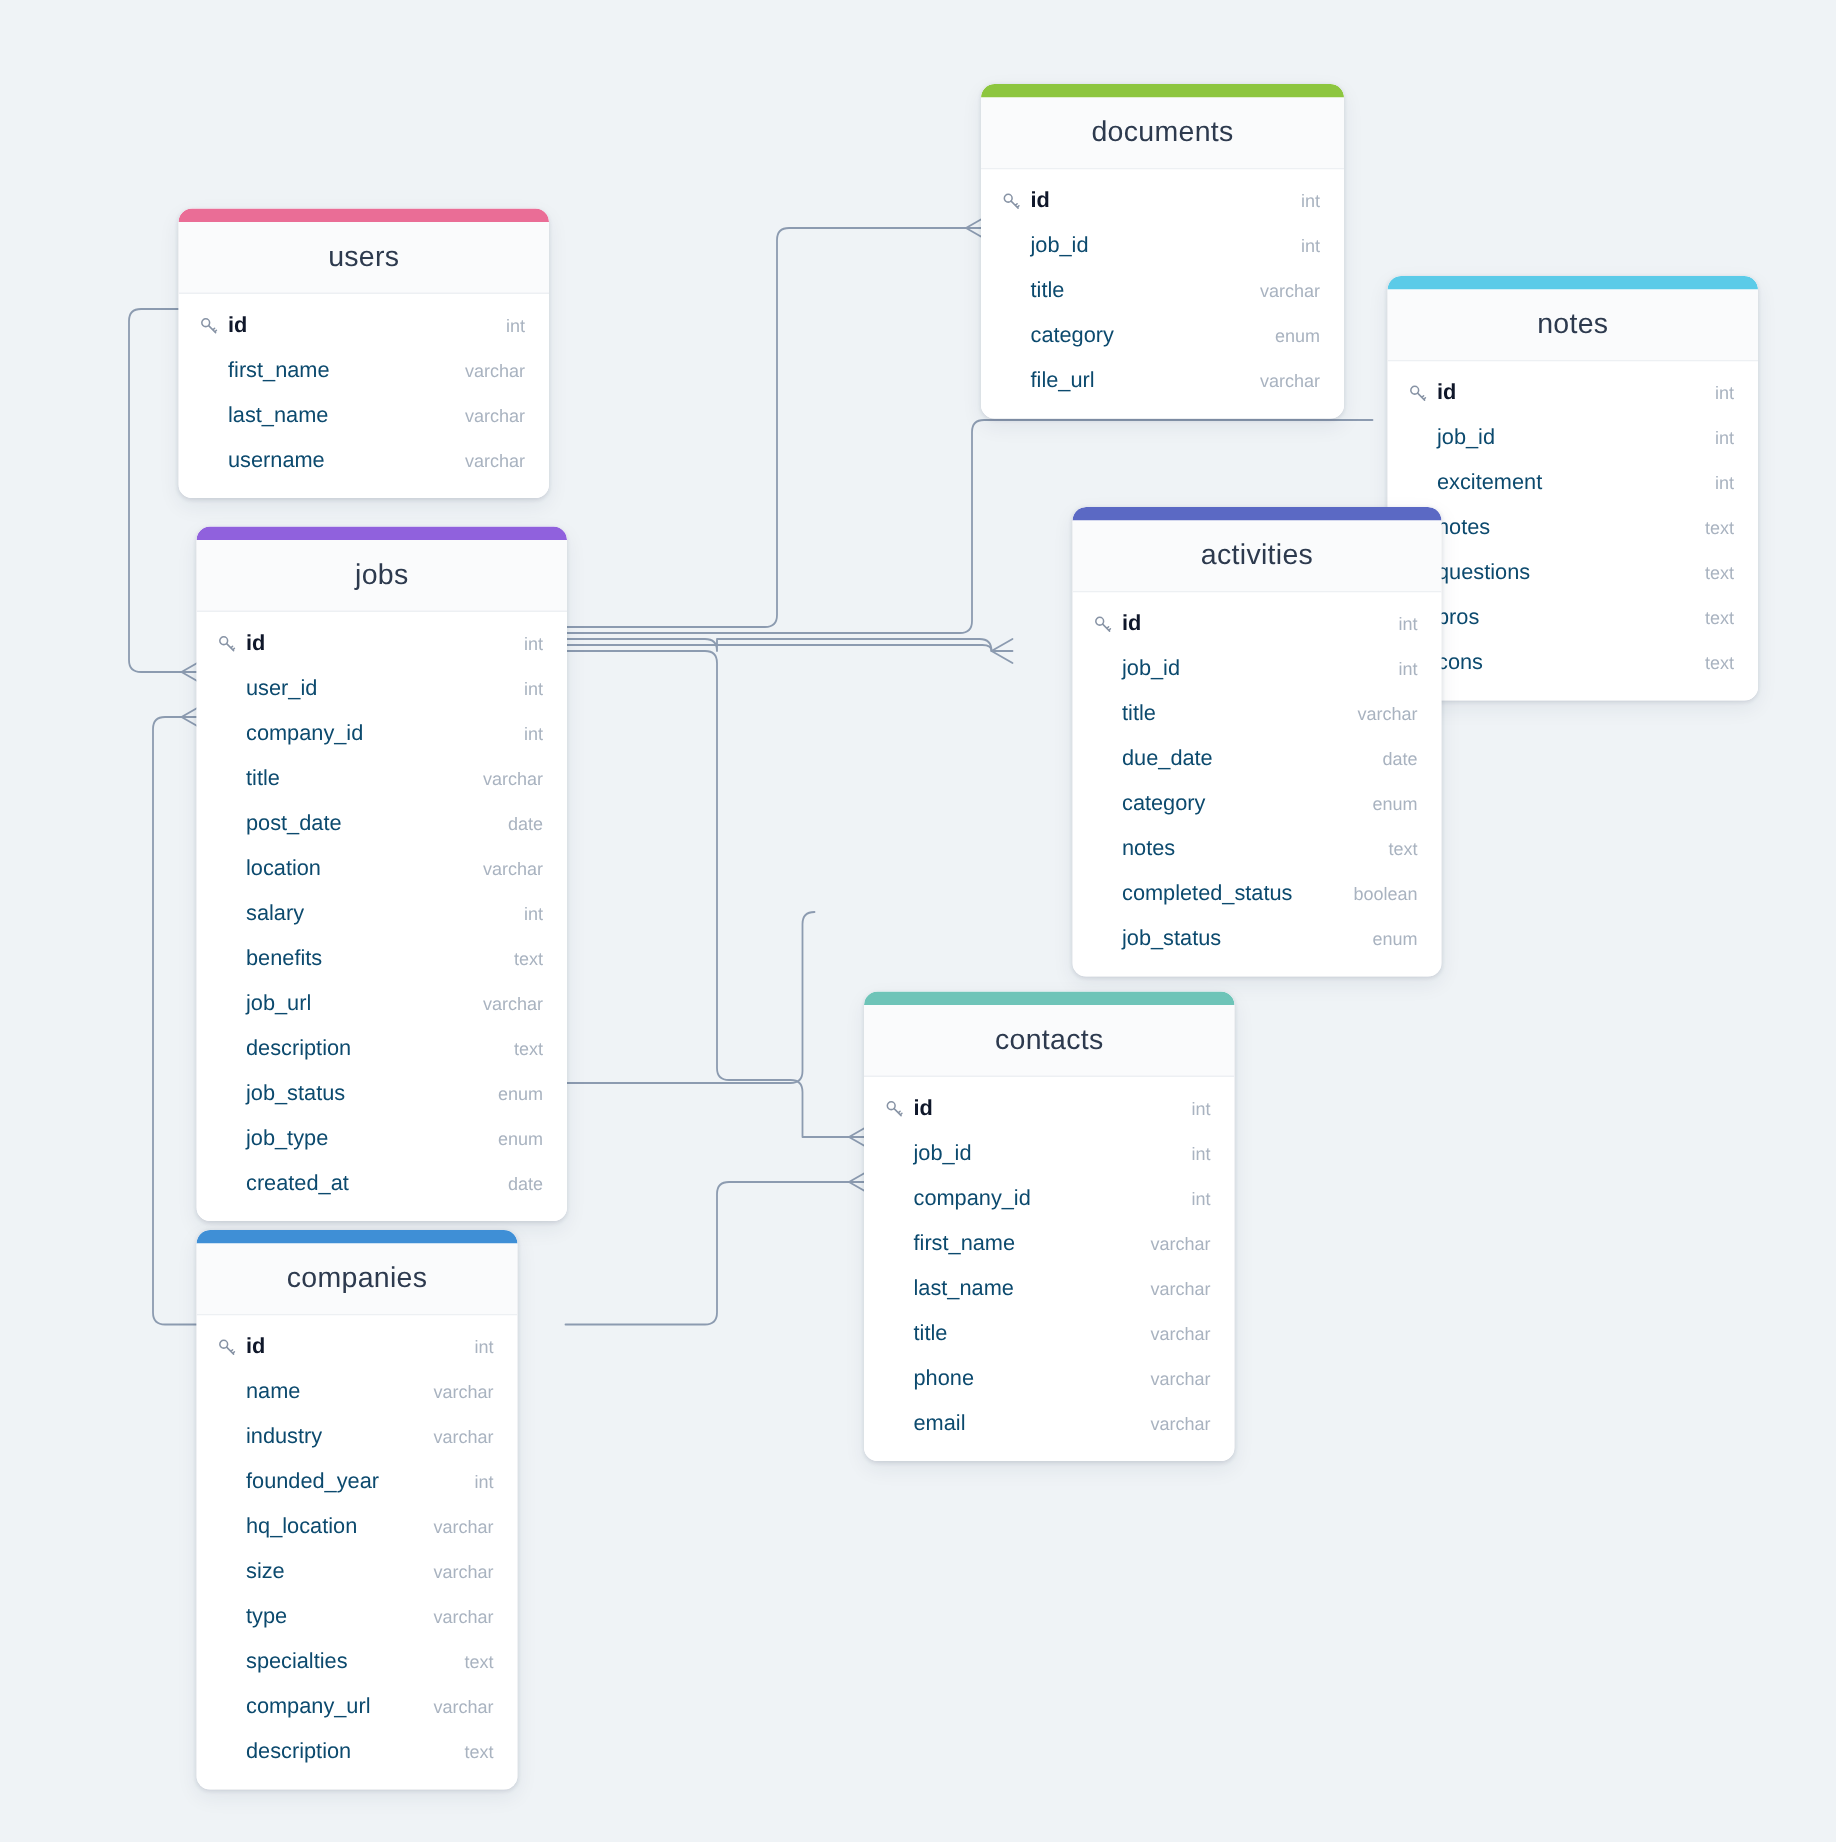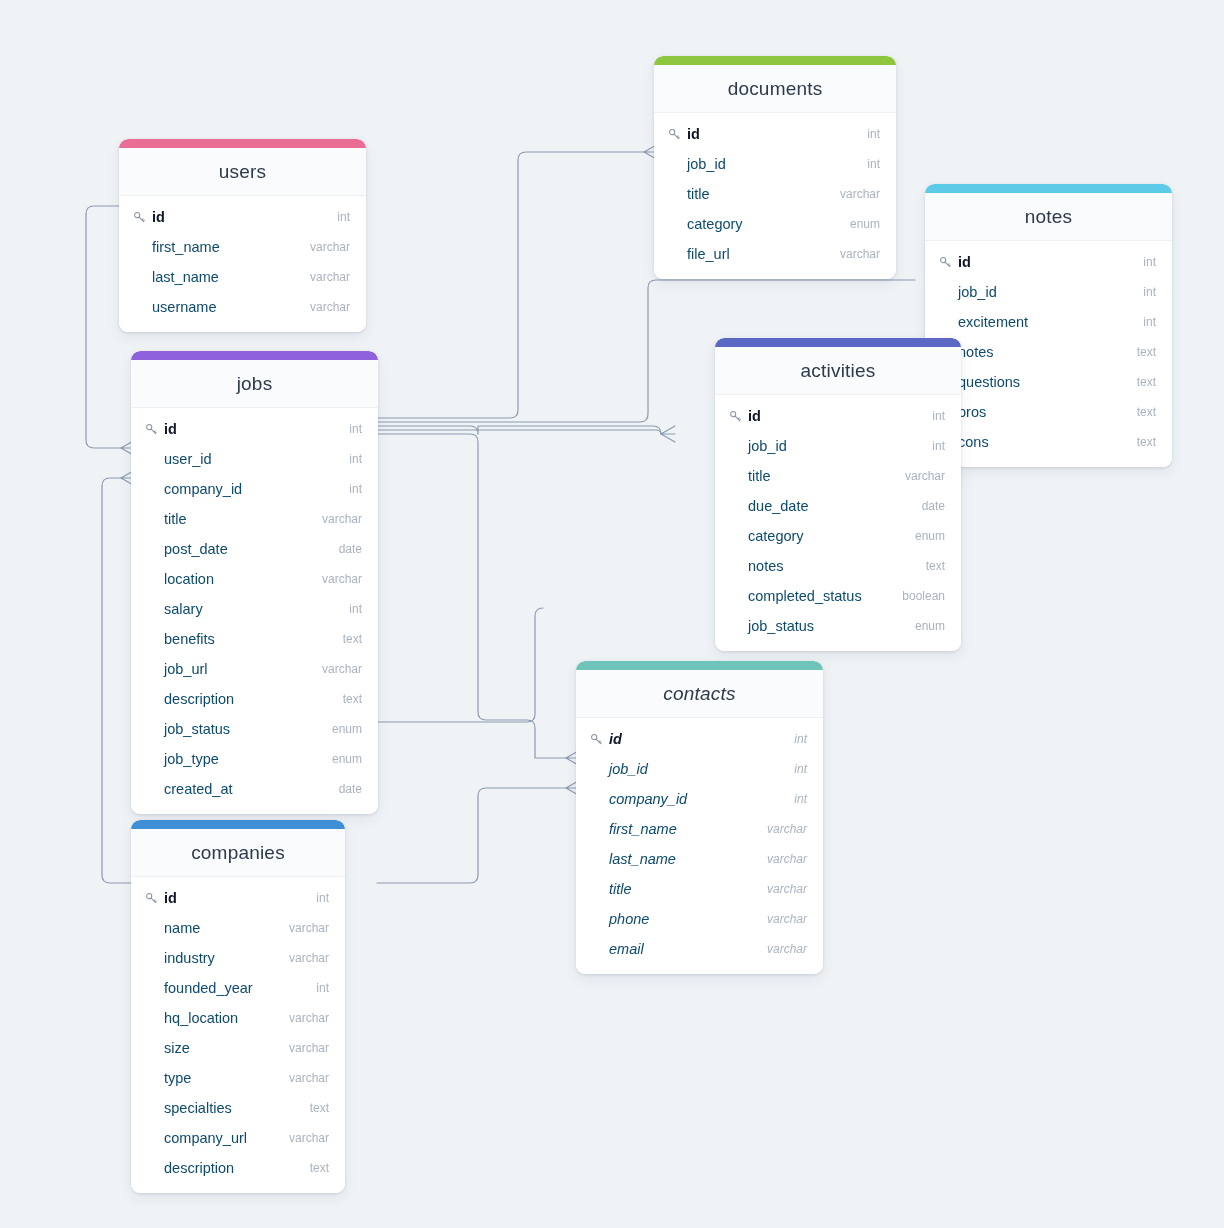--- a/index.html
+++ b/index.html
@@ -92,21 +92,21 @@
     padding-left: 10px;
     white-space: nowrap;
   }
 
   
   #tbl-users      { left: 119px; top: 139px; width: 247px; }
   #tbl-documents  { left: 654px; top: 56px;  width: 246px; }
   #tbl-notes      { left: 925px; top: 184px; width: 247px; }
   #tbl-jobs       { left: 131px; top: 351px; width: 247px; }
   #tbl-activities { left: 671px; top: 338px; width: 246px; margin-left: 44px; }
-  #tbl-contacts   { left: 576px; top: 661px; width: 247px; font-style: italic; }
+  #tbl-contacts   { left: 576px; top: 661px; width: 247px; }
   #tbl-companies  { left: 131px; top: 820px; width: 246px; }
 </style>
 </head>
 <body>
 
 <div id="canvas">
 
   <svg id="edges" viewBox="0 0 1224 1228" xmlns="http://www.w3.org/2000/svg">
     <defs>
       <g id="crow-left">

